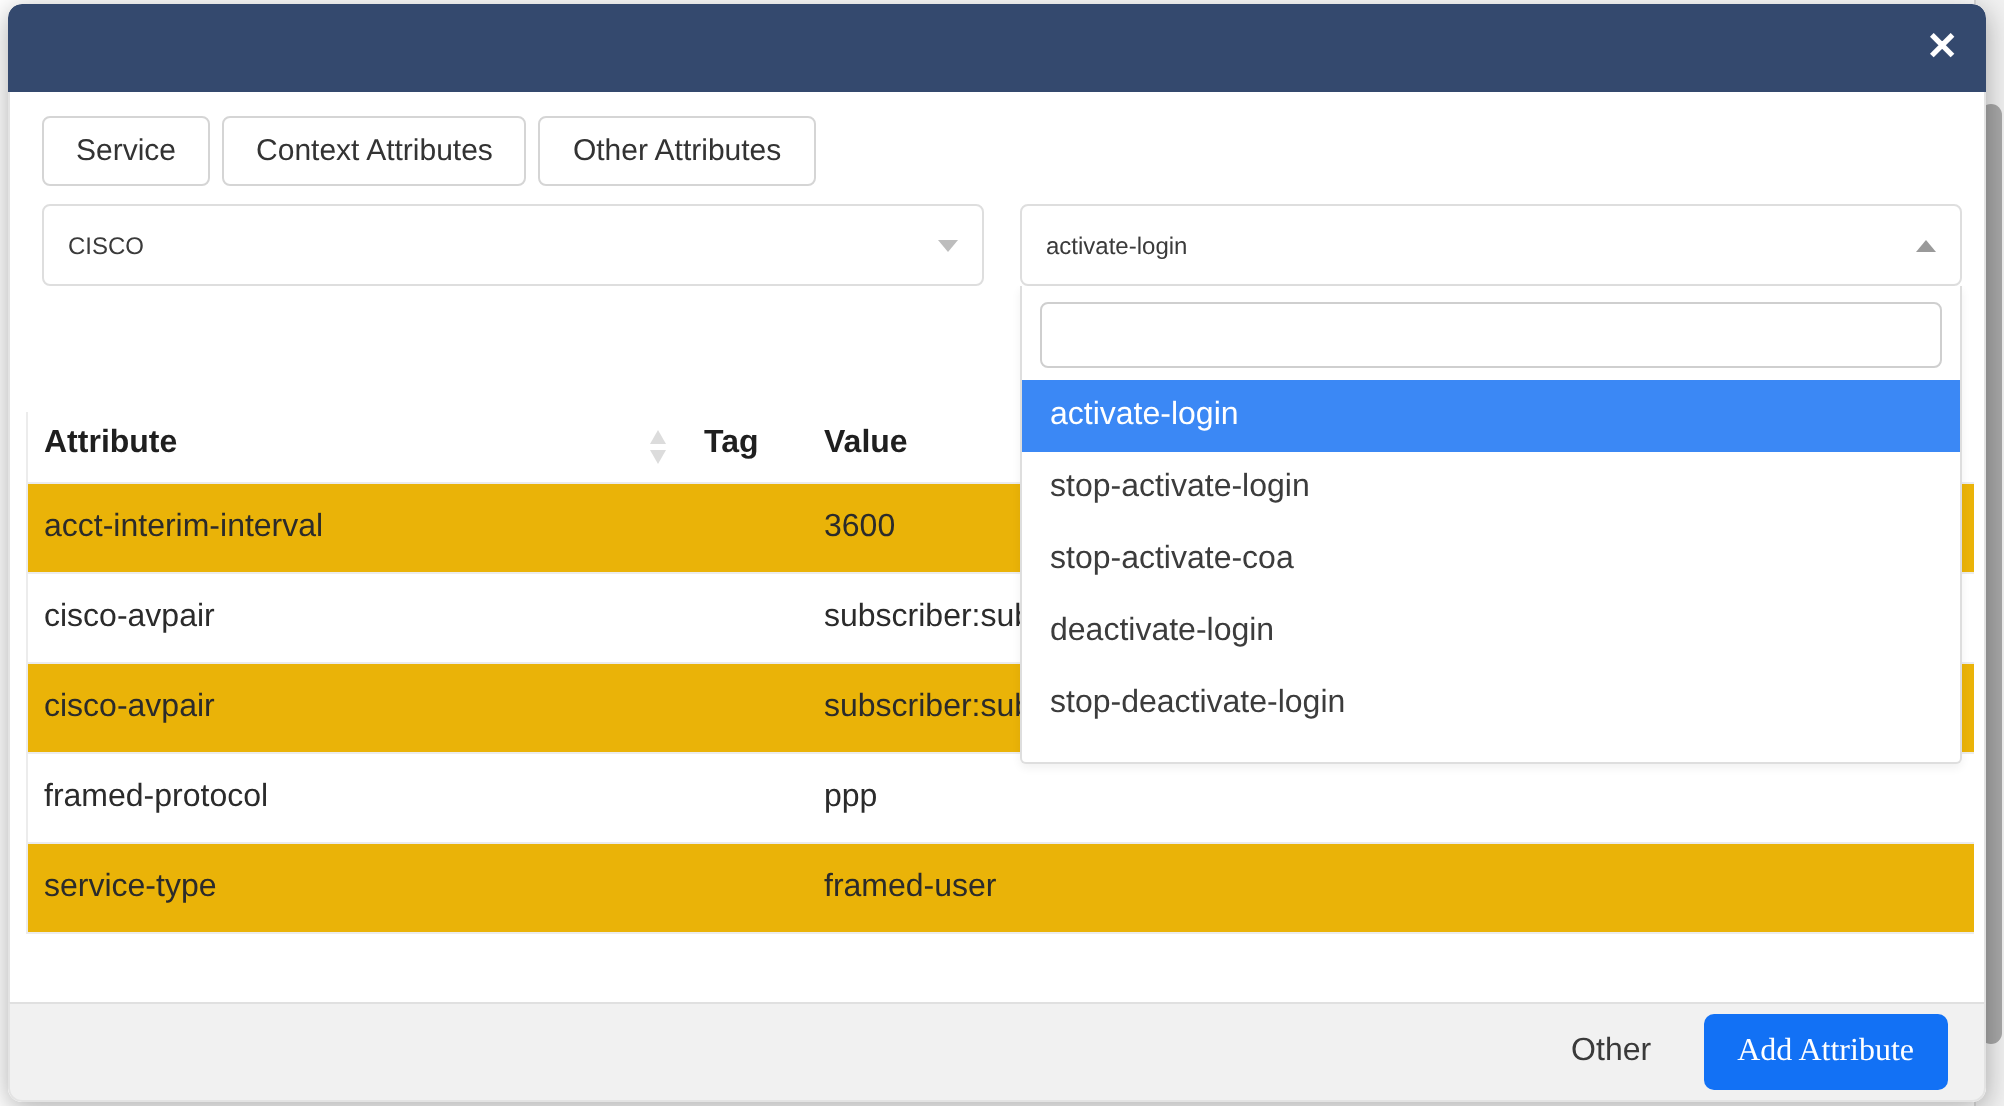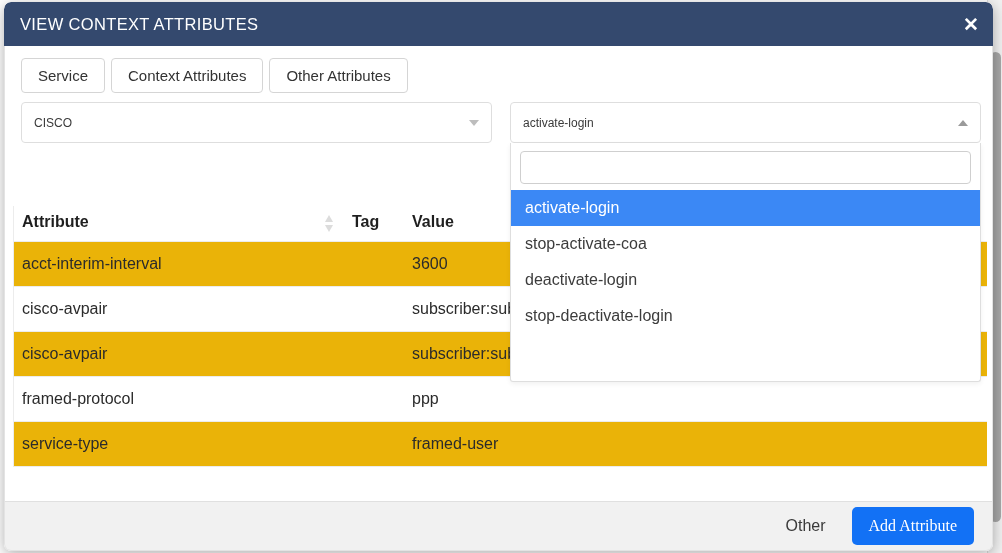--- a/index.html
+++ b/index.html
@@ -284,21 +284,20 @@
 
 <div id="page-root">
 
   <div class="page-scrollbar">
     <div class="page-scrollbar-thumb"></div>
   </div>
 
   <div class="dialog">
 
     <div class="dialog-header">
-      <span class="dialog-title">VIEW CONTEXT ATTRIBUTES</span>
       <span class="close-icon">✕</span>
     </div>
 
     <div class="dialog-body">
 
       <div class="tabs-row">
         <button class="tab-btn">Service</button>
         <button class="tab-btn">Context Attributes</button>
         <button class="tab-btn">Other Attributes</button>
       </div>
@@ -315,20 +314,21 @@
             <span>activate-login</span>
             <span class="select-caret-up"></span>
           </div>
 
           <div class="dropdown-panel">
             <div class="dropdown-search">
               <input type="text" autofocus="" placeholder="" style="">
             </div>
             <ul class="dropdown-list">
               <li class="dropdown-item selected">activate-login</li>
+              <li class="dropdown-item">stop-activate-login</li>
               <li class="dropdown-item">stop-activate-coa</li>
               <li class="dropdown-item">deactivate-login</li>
               <li class="dropdown-item">stop-deactivate-login</li>
             </ul>
           </div>
         </div>
       </div>
 
       <div class="table-wrap">
         <table class="attr-table">

